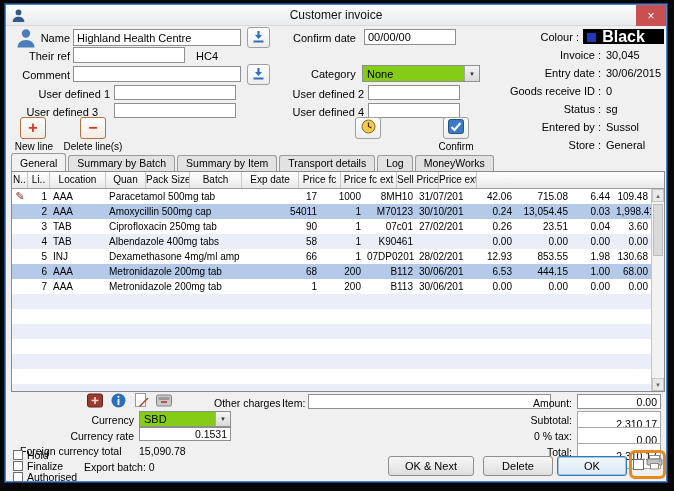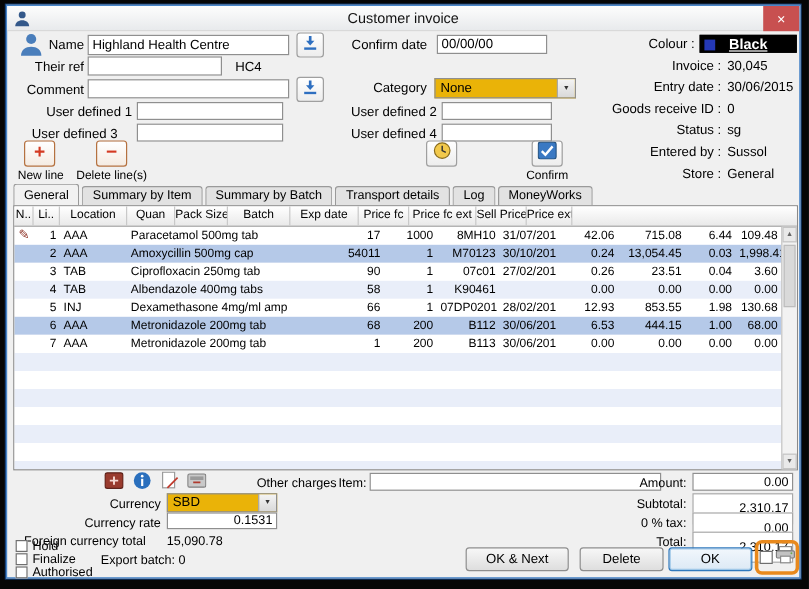--- a/index.html
+++ b/index.html
@@ -22,29 +22,29 @@
   .inp { position:absolute; background:#fff; border:1px solid #8f8f8f; font-size:11px;
          padding:0 3px; display:flex; align-items:center; white-space:nowrap; overflow:hidden; }
   .inp.num { justify-content:flex-end; }
   .roval { position:absolute; background:#fff; border:1px solid #a8a8a8; font-size:10.5px;
            padding:12px 3px; display:flex; align-items:center; justify-content:flex-end; }
   .icon-btn { position:absolute; display:flex; align-items:center; justify-content:center;
               background:linear-gradient(#ffffff,#ededed); border:1px solid #9f9f9f; border-radius:3px; }
   .red-btn { border:1px solid #b5713f; background:linear-gradient(#ffffff,#f4ebe2);
              color:#d43a22; font-size:16px; font-weight:bold; line-height:1; }
   .flat-icon { position:absolute; display:flex; align-items:center; justify-content:center; }
-  .combo { position:absolute; background:#eab308; border:1px solid #8f8f8f; font-size:11px; display:flex; align-items:stretch; }
+  .combo { position:absolute; background:#84cc16; border:1px solid #8f8f8f; font-size:11px; display:flex; align-items:stretch; }
   .combo .val { flex:1; padding:0 4px; display:flex; align-items:center; overflow:hidden; }
   .combo .arrow { width:15px; background:linear-gradient(#f4f4f4,#d9d9d9); border-left:1px solid #a8a8a8;
                   display:flex; align-items:center; justify-content:center; font-size:6px; color:#333; }
   
   .colour-swatch { position:absolute; left:577px; top:24px; width:81px; height:15px; background:#000;
                    border:1px solid #000; display:flex; align-items:center; justify-content:center; gap:4px; }
   .colour-chip { position:absolute; left:3px; top:3px; width:9px; height:9px; background:#2438b5; }
-  .colour-text { color:#fff; font-size:12px; font-weight:bold;text-decoration:underline; }
+  .colour-text { color:#fff; font-size:16px; font-weight:bold; }
   
   .info-panel { position:absolute; left:440px; top:44px; width:218px; }
   .info-line { display:flex; height:18px; font-size:11px; }
   .info-line .il-label { width:155px; text-align:right; }
   .info-line .il-value { margin-left:5px; white-space:nowrap; }
   
   .tabbar { position:absolute; left:5px; top:148px; width:652px; height:19px;
             display:flex; align-items:flex-end; border-bottom:1px solid #9a9a9a; }
   .tab { height:16px; padding:1px 8px 0; margin-right:2px; font-size:10.5px; background:#e2e2e2;
          border:1px solid #9a9a9a; border-bottom:none; border-radius:3px 3px 0 0; white-space:nowrap; }
@@ -199,22 +199,22 @@
   <div class="icon-btn" style="left:437px;top:112px;width:26px;height:22px;">
     <span><svg width="16" height="15" viewBox="0 0 16 15">
           <rect x="0.5" y="0.5" width="15" height="14" rx="2" fill="#3a79c3" stroke="#25527f"></rect>
           <path d="M3.5 8l3 3 6-7" stroke="#fff" stroke-width="2" fill="none"></path>
         </svg></span>
   </div>
   <div class="toolbar-label" style="left:424px;top:136px;width:52px;">Confirm</div>
 
   <div class="tabbar">
     <span class="tab selected">General</span>
+    <span class="tab">Summary by Batch</span>
     <span class="tab">Summary by Item</span>
-    <span class="tab">Summary by Batch</span>
     <span class="tab">Transport details</span>
     <span class="tab">Log</span>
     <span class="tab">MoneyWorks</span>
   </div>
 
   <div class="table">
     <div class="thead">
       <div class="th c0">N..</div>
       <div class="th c1">Li..</div>
       <div class="th c2">Location</div>

